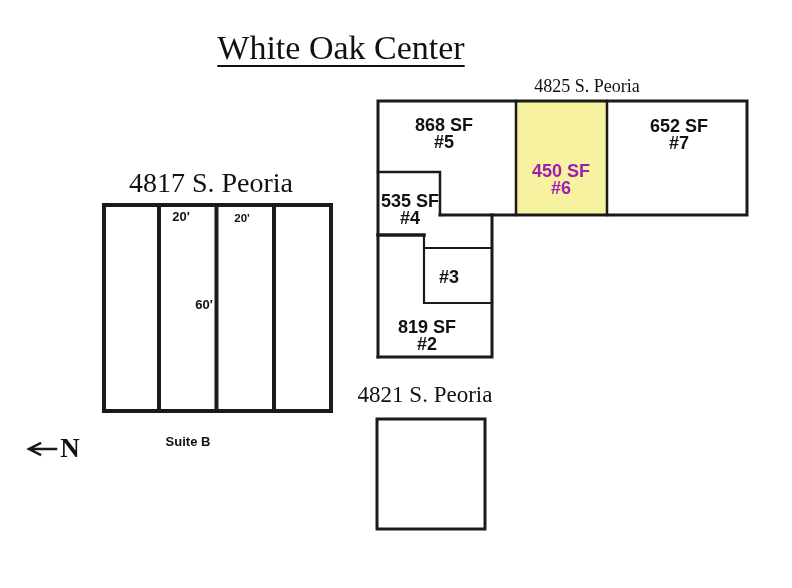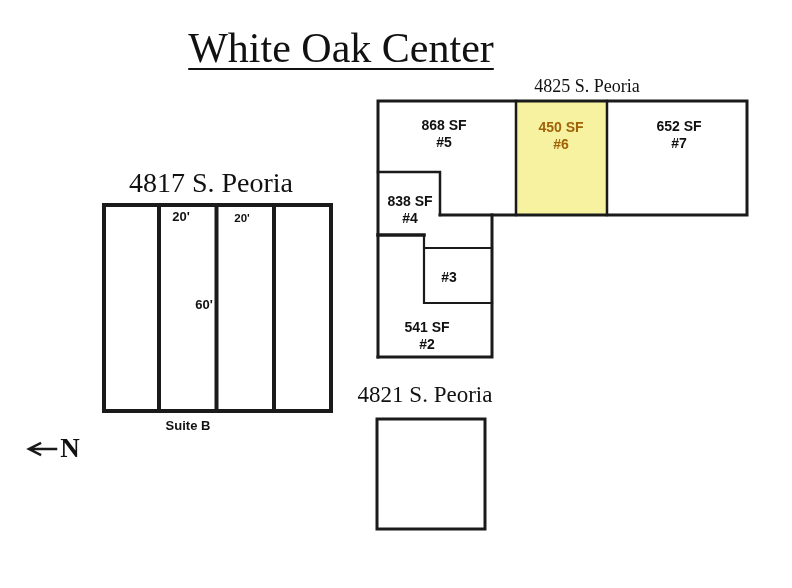--- a/index.html
+++ b/index.html
@@ -19,33 +19,33 @@
   .sw22{stroke-width:2.2;}
   .lbl{
     position:absolute;
     transform:translate(-50%,-50%);
     white-space:nowrap;
     color:#111111;
     text-align:center;
   }
   .serif{font-family:"Liberation Serif", serif;}
   .title{
-    font-size:42px;
+    font-size:34px;
     text-decoration:underline;
     text-underline-offset:6px;
     text-decoration-thickness:2px;
   }
   .addr{font-size:18px;}
   .addr-sm{font-size:28px;}
   .addr-bold{font-size:23px;font-weight:normal;}
-  .unit{font-weight:bold;font-size:14px;line-height:17px;}
-  .u6{color:#a16207;}
+  .unit{font-weight:bold;font-size:18px;line-height:17px;}
+  .u6{color:#a21caf;margin-top:44px;}
   .dim{font-weight:bold;font-size:13px;}
   .dim-sm{font-weight:bold;font-size:11.5px;}
-  .suite{font-weight:bold;font-size:13px;}
+  .suite{font-weight:bold;font-size:13px;margin-top:16px;}
   .north{font-family:"Liberation Serif", serif;font-weight:bold;font-size:27px;}
 </style>
 </head>
 <body>
 
 <div class="canvas">
 
   <svg class="plan-svg" width="792" height="588" viewBox="0 0 792 588">
 
     <rect x="516" y="102" width="91" height="112" fill="#F6F2A0"></rect>
@@ -86,28 +86,28 @@
     <div>450 SF</div>
     <div>#6</div>
   </div>
 
   <div class="lbl unit" style="left:679px;top:135px;">
     <div>652 SF</div>
     <div>#7</div>
   </div>
 
   <div class="lbl unit" style="left:410px;top:210px;">
-    <div>838 SF</div>
+    <div>535 SF</div>
     <div>#4</div>
   </div>
 
   <div class="lbl unit" style="left:449px;top:277px;">#3</div>
 
   <div class="lbl unit" style="left:427px;top:336px;">
-    <div>541 SF</div>
+    <div>819 SF</div>
     <div>#2</div>
   </div>
 
   <div class="lbl dim" style="left:181px;top:216px;">20'</div>
 
   <div class="lbl dim-sm" style="left:242px;top:218px;">20'</div>
 
   <div class="lbl dim" style="left:204px;top:304px;">60'</div>
 
   <div class="lbl suite" style="left:188px;top:425px;">Suite B</div>

